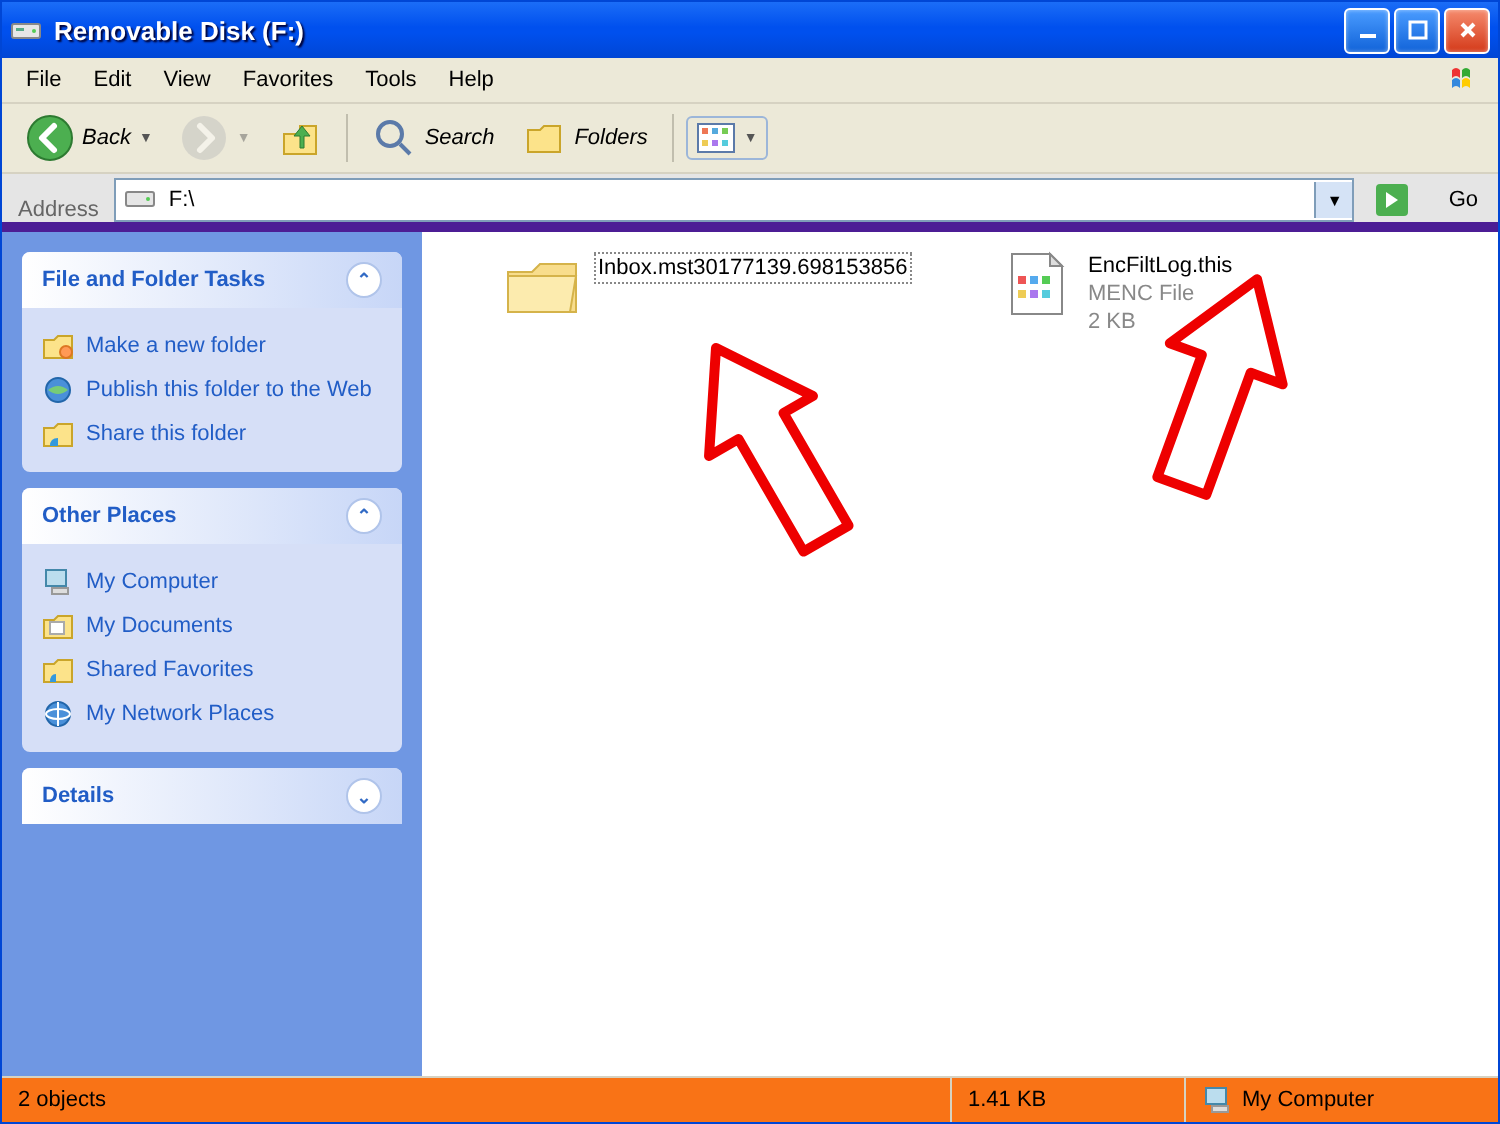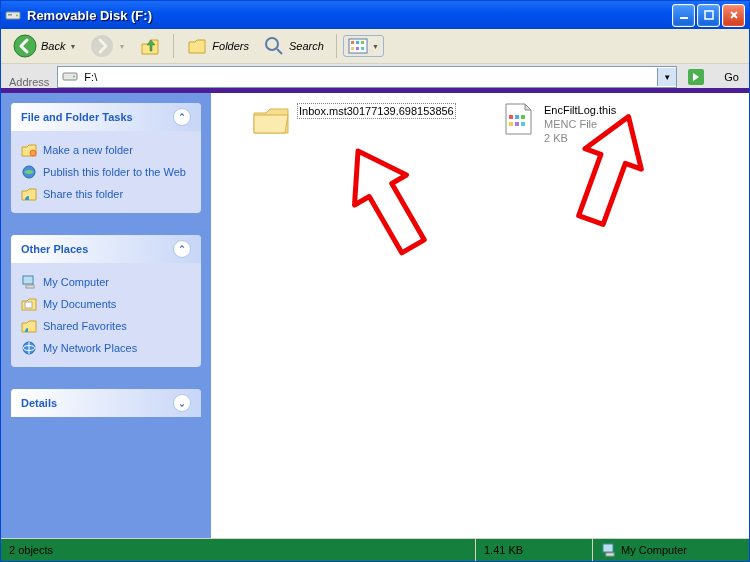--- a/index.html
+++ b/index.html
@@ -134,21 +134,21 @@
   .sidebar {
     width: 210px;
     background: #6f97e3;
     padding: 10px;
     box-sizing: border-box;
     overflow-y: auto;
   }
   .panel {
     background: #d6dff7;
     border-radius: 4px;
-    margin-bottom: 22px;
+    margin-bottom: 8px;
     font-size: 11px;
   }
   .panel-header {
     background: linear-gradient(to right, #fff, #c7d6f7);
     color: #215dc6;
     font-weight: bold;
     padding: 5px 10px;
     border-radius: 4px 4px 0 0;
     display: flex;
     align-items: center;
@@ -201,21 +201,21 @@
     background: #fff;
   }
   .file-meta { color: #888; }
   .annotation {
     position: absolute;
     pointer-events: none;
   }
   
   .statusbar {
     height: 22px;
-    background: #15803d;
+    background: #f97316;
     border-top: 1px solid #d6d2c2;
     display: flex;
     align-items: flex-start;
     font-size: 11px;
   }
   .status-cell {
     padding: 0 8px;
     border-right: 1px solid #d6d2c2;
     height: 100%;
     display: flex;
@@ -251,20 +251,36 @@
       </div>
       <div class="win-btn close">
         <svg width="10" height="10">
             <line x1="2" y1="2" x2="8" y2="8" stroke="#fff" stroke-width="2"></line>
             <line x1="8" y1="2" x2="2" y2="8" stroke="#fff" stroke-width="2"></line>
           </svg>
       </div>
     </div>
   </div>
 
+  <div class="menubar">
+    <span class="menu-item">File</span>
+    <span class="menu-item">Edit</span>
+    <span class="menu-item">View</span>
+    <span class="menu-item">Favorites</span>
+    <span class="menu-item">Tools</span>
+    <span class="menu-item">Help</span>
+    <span class="throbber">
+      <svg width="18" height="14" viewBox="0 0 18 14">
+        <path d="M1 2 Q3 0 5 2 L5 6 Q3 4 1 6 Z" fill="#e33"></path>
+        <path d="M6 2 Q8 0 10 2 L10 6 Q8 4 6 6 Z" fill="#3a3"></path>
+        <path d="M1 7 Q3 5 5 7 L5 11 Q3 9 1 11 Z" fill="#38d"></path>
+        <path d="M6 7 Q8 5 10 7 L10 11 Q8 9 6 11 Z" fill="#fc0"></path>
+      </svg>
+    </span>
+  </div>
 
   <div class="toolbar">
     <div class="tbtn">
       <svg width="24" height="24">
           <circle cx="12" cy="12" r="11" fill="#4caf50"></circle>
           <circle cx="12" cy="12" r="11" fill="none" stroke="#2d7a31" stroke-width="1"></circle>
           <path d="M14 6 L8 12 L14 18" fill="none" stroke="#fff" stroke-width="3" stroke-linecap="round" stroke-linejoin="round"></path>
         </svg>
       <span>Back</span>
       <span class="dropdown-arrow">▼</span>
@@ -278,30 +294,30 @@
     </div>
     <div class="tbtn">
       <svg width="22" height="22">
           <path d="M3 9 L11 9 L11 5 L19 5 L19 19 L3 19 Z" fill="#fce38a" stroke="#caa52a"></path>
           <path d="M11 16 L11 10 L8 10 L12 5 L16 10 L13 10 L13 16 Z" fill="#4caf50" stroke="#2d7a31" stroke-width="0.5"></path>
         </svg>
     </div>
     <div class="tdivider"></div>
     <div class="tbtn">
       <svg width="22" height="22">
-          <path d="M3 7 L9 7 L11 5 L19 5 L19 18 L3 18 Z" fill="#fce38a" stroke="#caa52a"></path>
-        </svg>
-      <span>Folders</span>
+          <circle cx="9" cy="9" r="6" fill="none" stroke="#5b7aa9" stroke-width="2"></circle>
+          <line x1="14" y1="14" x2="19" y2="19" stroke="#5b7aa9" stroke-width="2"></line>
+        </svg>
+      <span>Search</span>
     </div>
     <div class="tbtn">
       <svg width="22" height="22">
-          <circle cx="9" cy="9" r="6" fill="none" stroke="#5b7aa9" stroke-width="2"></circle>
-          <line x1="14" y1="14" x2="19" y2="19" stroke="#5b7aa9" stroke-width="2"></line>
-        </svg>
-      <span>Search</span>
+          <path d="M3 7 L9 7 L11 5 L19 5 L19 18 L3 18 Z" fill="#fce38a" stroke="#caa52a"></path>
+        </svg>
+      <span>Folders</span>
     </div>
     <div class="tdivider"></div>
     <div class="tbtn" style="border:1px solid #9cb6d9;border-radius:3px;padding:2px 4px;">
       <svg width="20" height="16">
           <rect x="1" y="1" width="18" height="14" fill="#fff" stroke="#5b7aa9"></rect>
           <rect x="3" y="3" width="3" height="3" fill="#e75"></rect>
           <rect x="8" y="3" width="3" height="3" fill="#5ad"></rect>
           <rect x="13" y="3" width="3" height="3" fill="#7c5"></rect>
           <rect x="3" y="9" width="3" height="3" fill="#ec5"></rect>
           <rect x="8" y="9" width="3" height="3" fill="#a7e"></rect>

